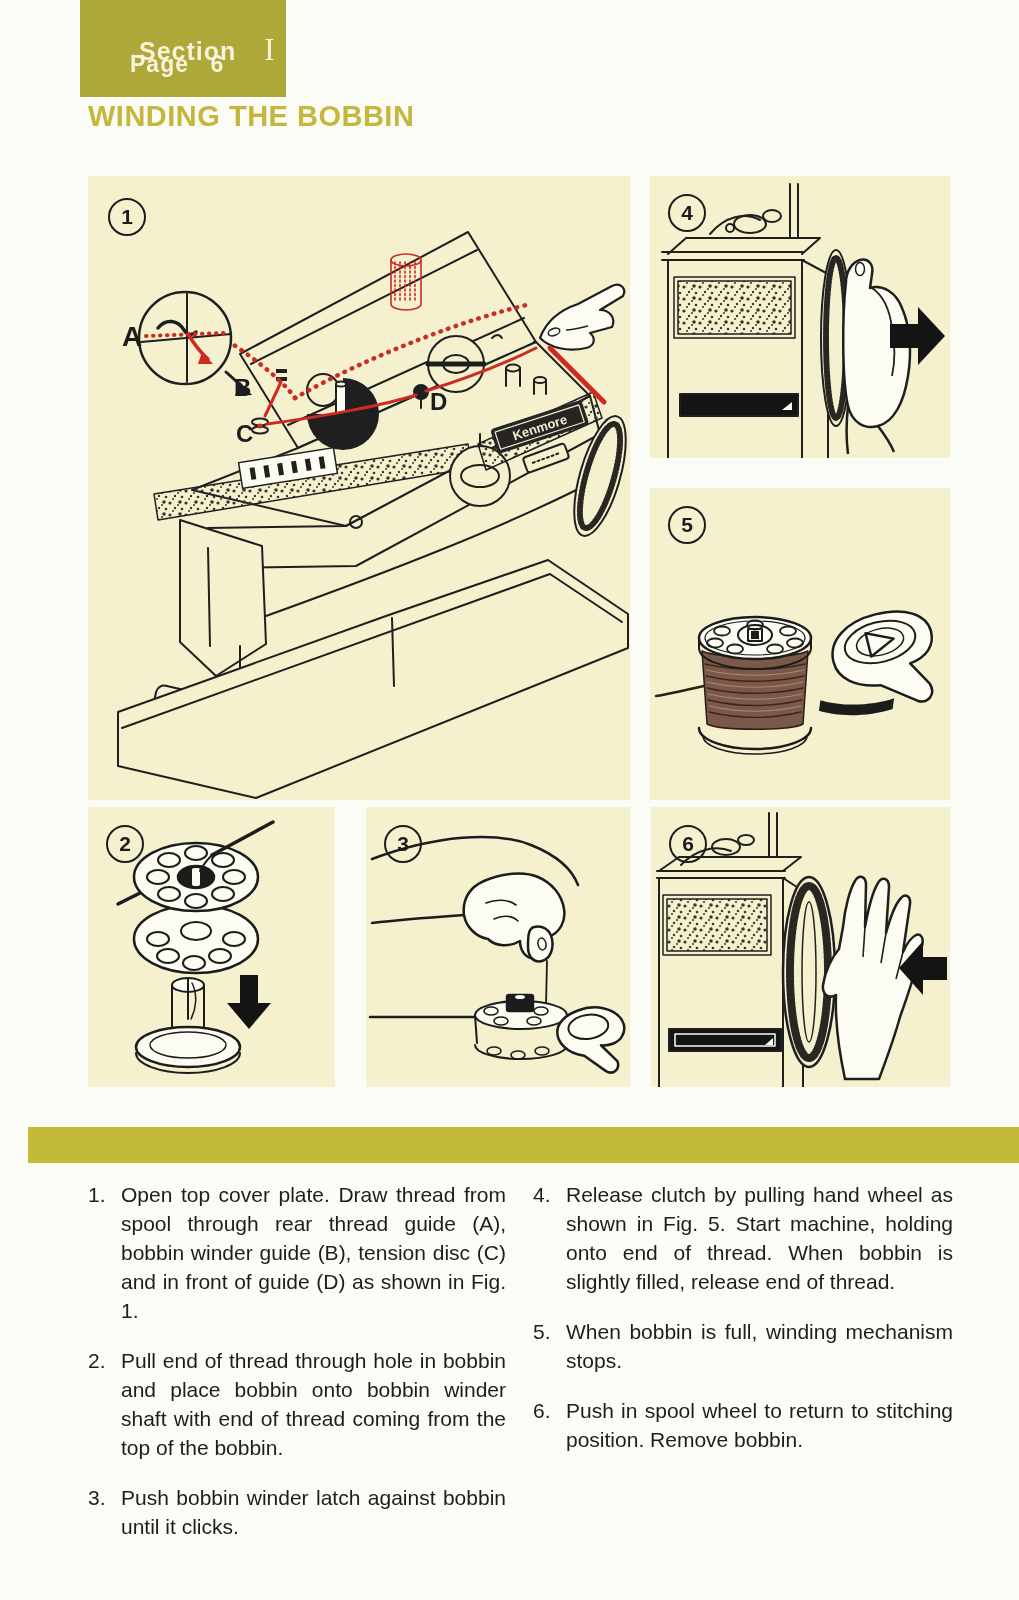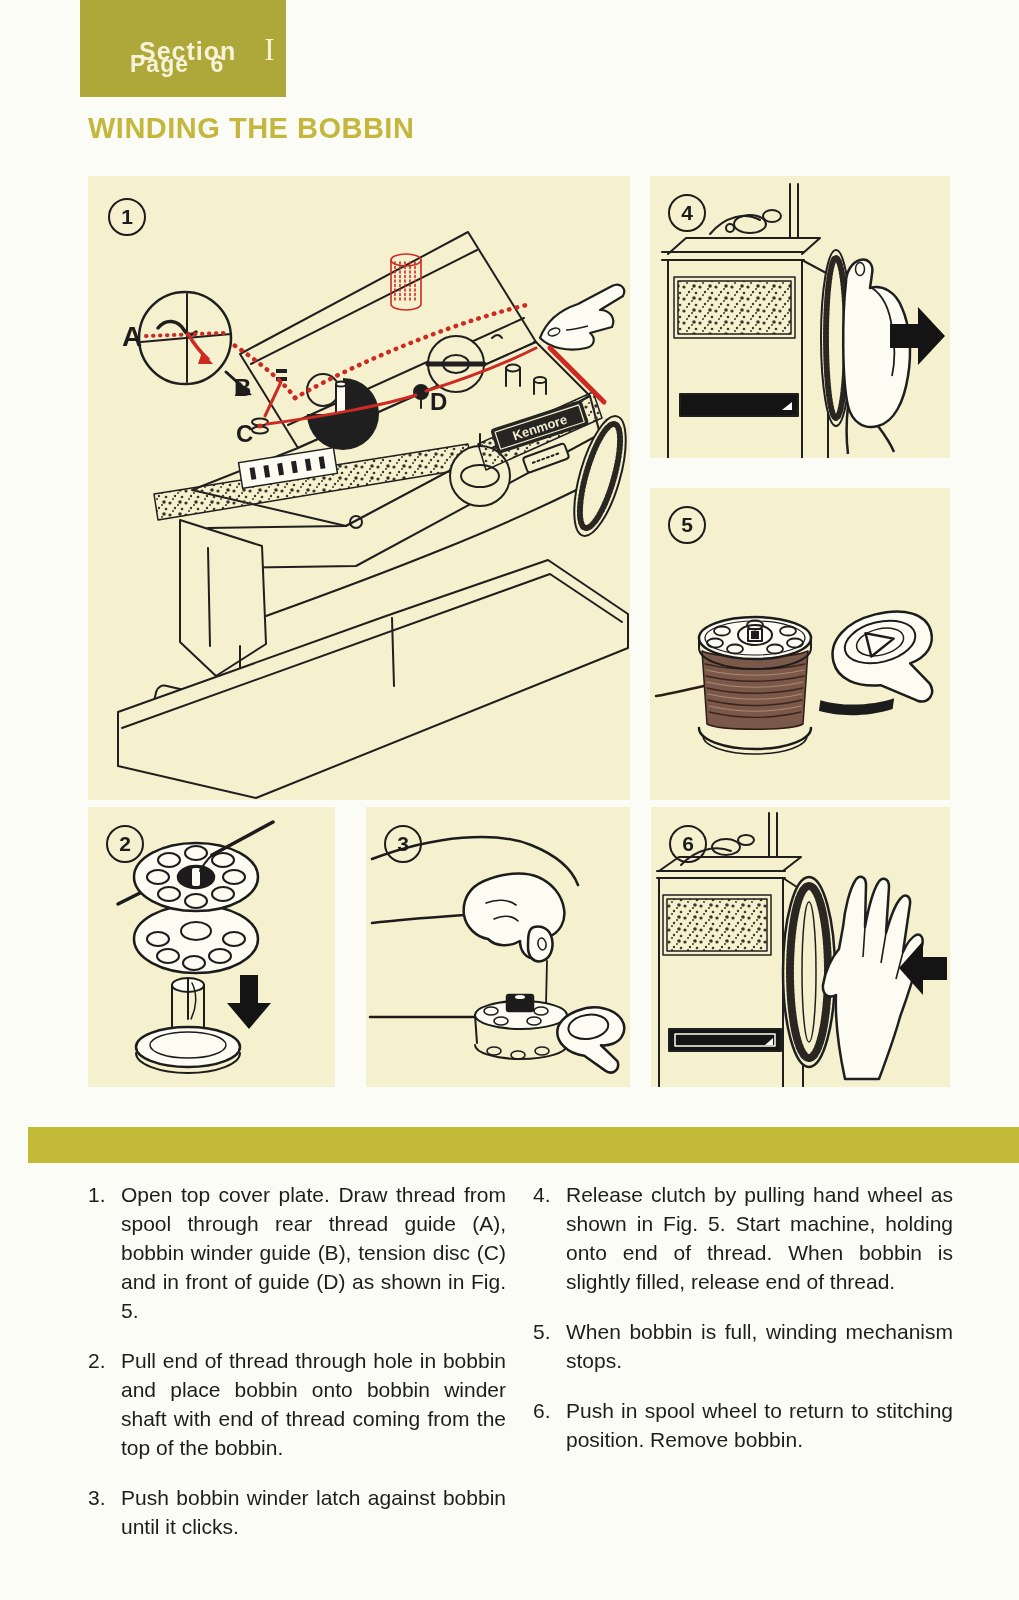--- a/index.html
+++ b/index.html
@@ -5,21 +5,21 @@
   html,body{margin:0;padding:0;}
   body{font-family:"Liberation Sans",sans-serif;background:#ffffff;}
   #page{position:relative;width:1019px;height:1600px;background:#fcfcf6;overflow:hidden;}
 
   .badge{position:absolute;left:80px;top:0;width:206px;height:97px;background:#aea73a;color:#f7f3d9;}
   .badge .l1{position:absolute;left:59px;top:12px;font-size:25px;font-weight:bold;letter-spacing:1px;display:flex;align-items:baseline;margin-top:20px;}
   .badge .numeral{font-family:"Liberation Serif",serif;font-size:31px;font-weight:normal;margin-left:28px;letter-spacing:0;}
   .badge .l2{position:absolute;left:50px;top:51px;font-size:23px;font-weight:bold;letter-spacing:1px;}
   .badge .l2 .pgnum{margin-left:14px;}
 
-  .title{position:absolute;left:88px;top:112px;font-size:29px;font-weight:bold;color:#c5b73e;letter-spacing:0.5px;}
+  .title{position:absolute;left:88px;top:100px;font-size:29px;font-weight:bold;color:#c5b73e;letter-spacing:0.5px;}
 
   .panel{position:absolute;background:#f5f0cd;}
   #fig1{left:88px;top:176px;width:542px;height:624px;}
   #fig4{left:650px;top:176px;width:300px;height:282px;}
   #fig5{left:650px;top:488px;width:300px;height:312px;}
   #fig2{left:88px;top:807px;width:247px;height:280px;}
   #fig3{left:366px;top:807px;width:264px;height:280px;}
   #fig6{left:651px;top:807px;width:299px;height:280px;}
   .panel svg{position:absolute;left:0;top:0;}
 
@@ -413,21 +413,21 @@
       <polygon points="296,150 272,150 272,134 248,161 272,188 272,173 296,173" fill="#141414"></polygon>
     </svg>
     <span class="fig-num">6</span>
   </div>
 
   <div class="bar"></div>
 
   <div id="col-left" class="col">
     <div class="item">
       <span class="inum">1.</span>
-      <span class="itext">Open top cover plate. Draw thread from spool through rear thread guide (A), bobbin winder guide (B), tension disc (C) and in front of guide (D) as shown in Fig. 5.</span>
+      <span class="itext">Open top cover plate. Draw thread from spool through rear thread guide (A), bobbin winder guide (B), tension disc (C) and in front of guide (D) as shown in Fig. 1.</span>
     </div>
     <div class="item">
       <span class="inum">2.</span>
       <span class="itext">Pull end of thread through hole in bobbin and place bobbin onto bobbin winder shaft with end of thread coming from the top of the bobbin.</span>
     </div>
     <div class="item">
       <span class="inum">3.</span>
       <span class="itext">Push bobbin winder latch against bobbin until it clicks.</span>
     </div>
   </div>

